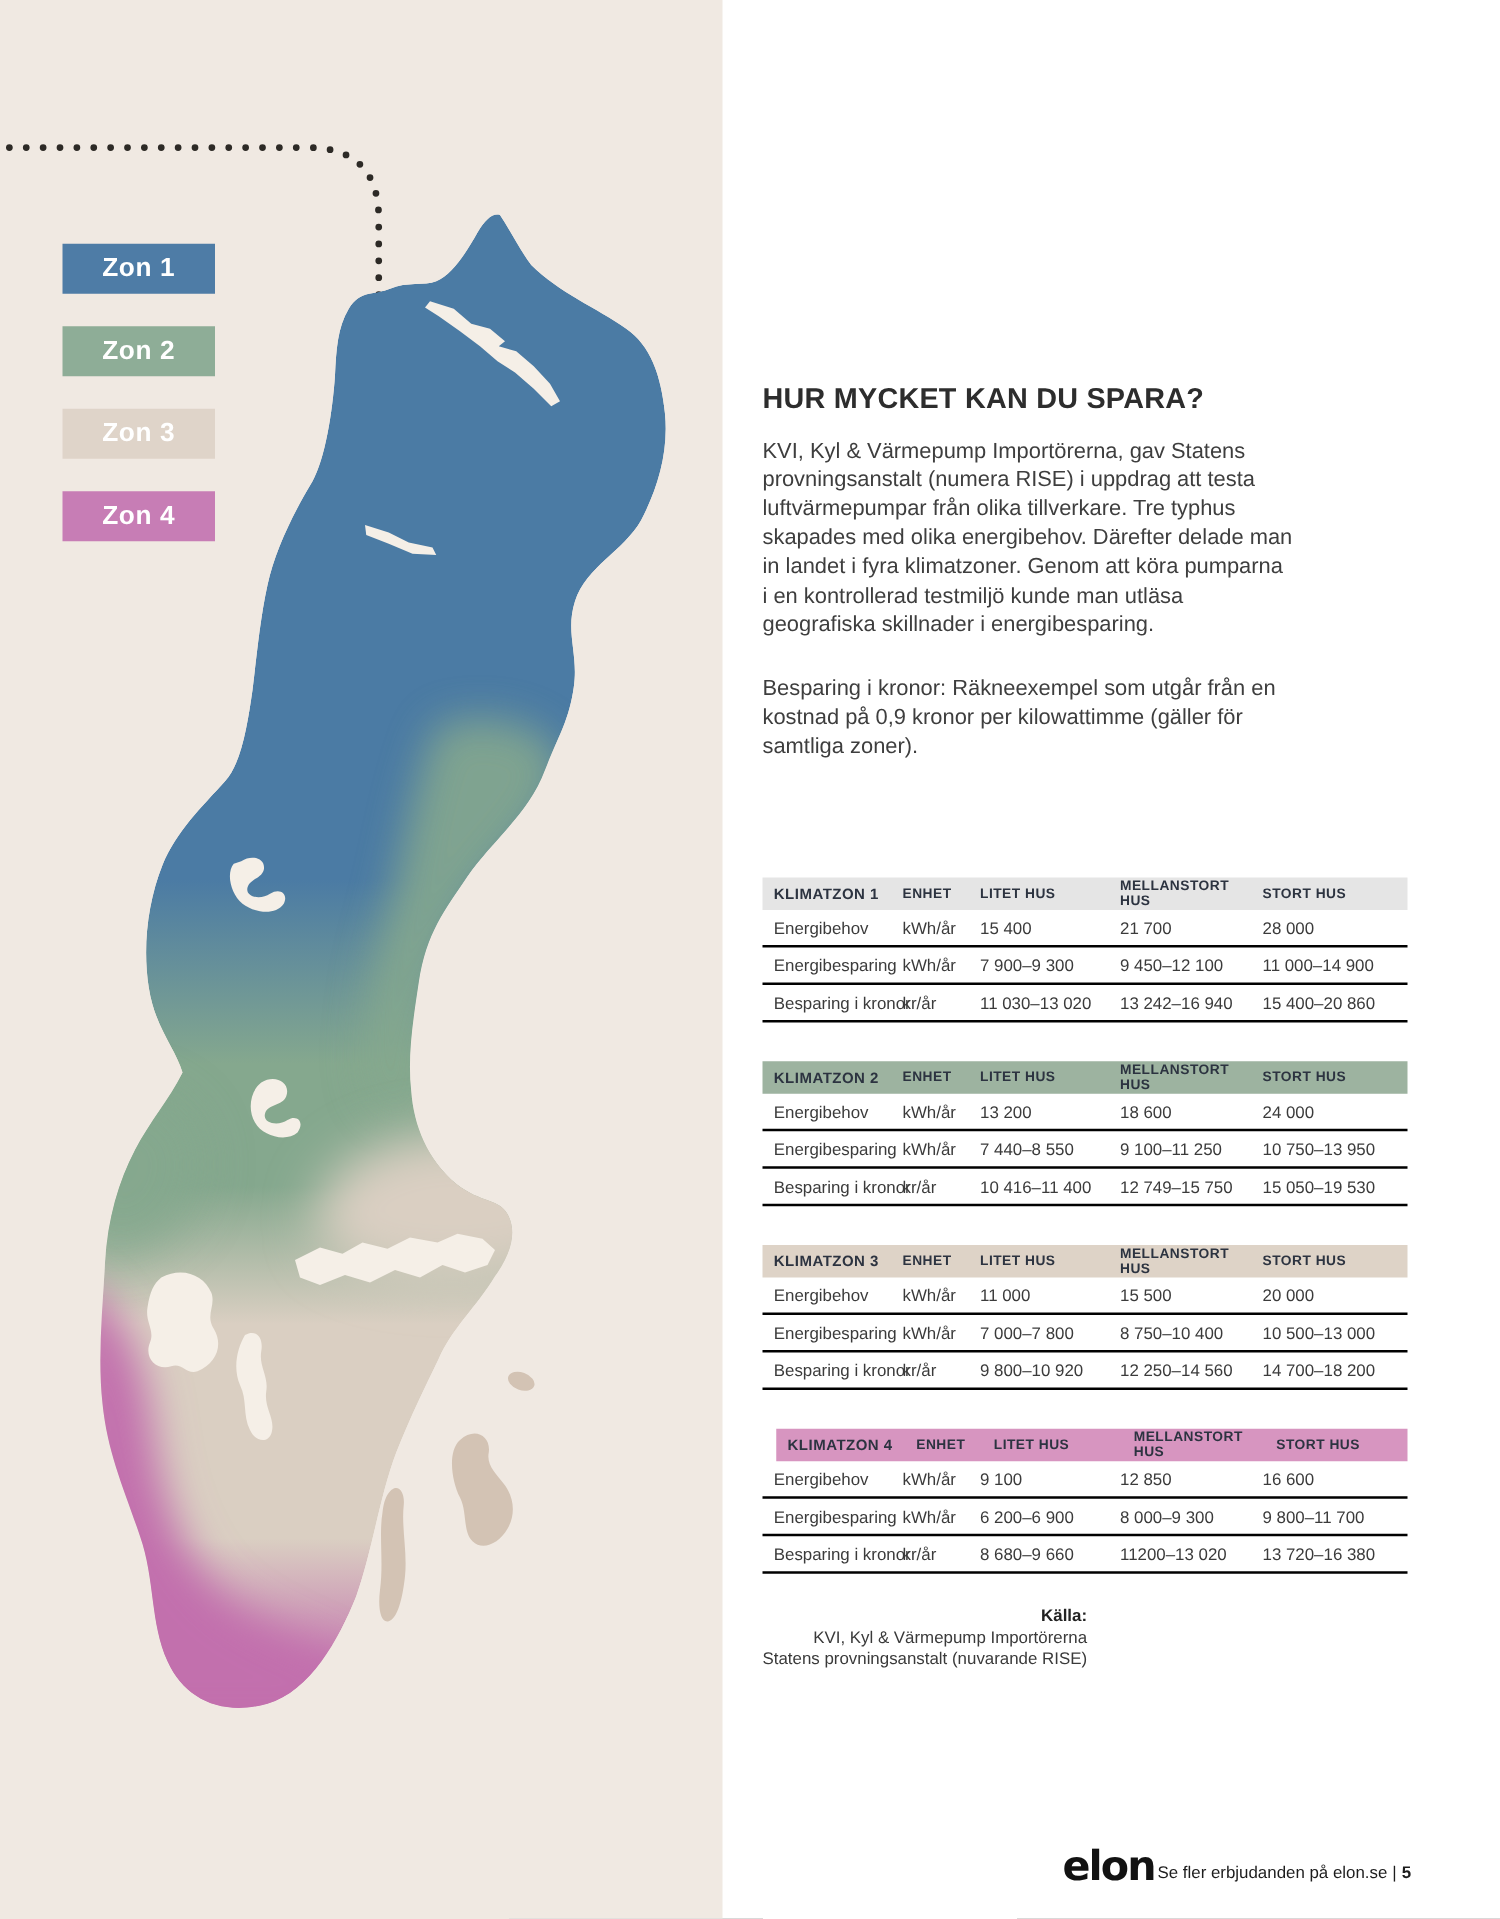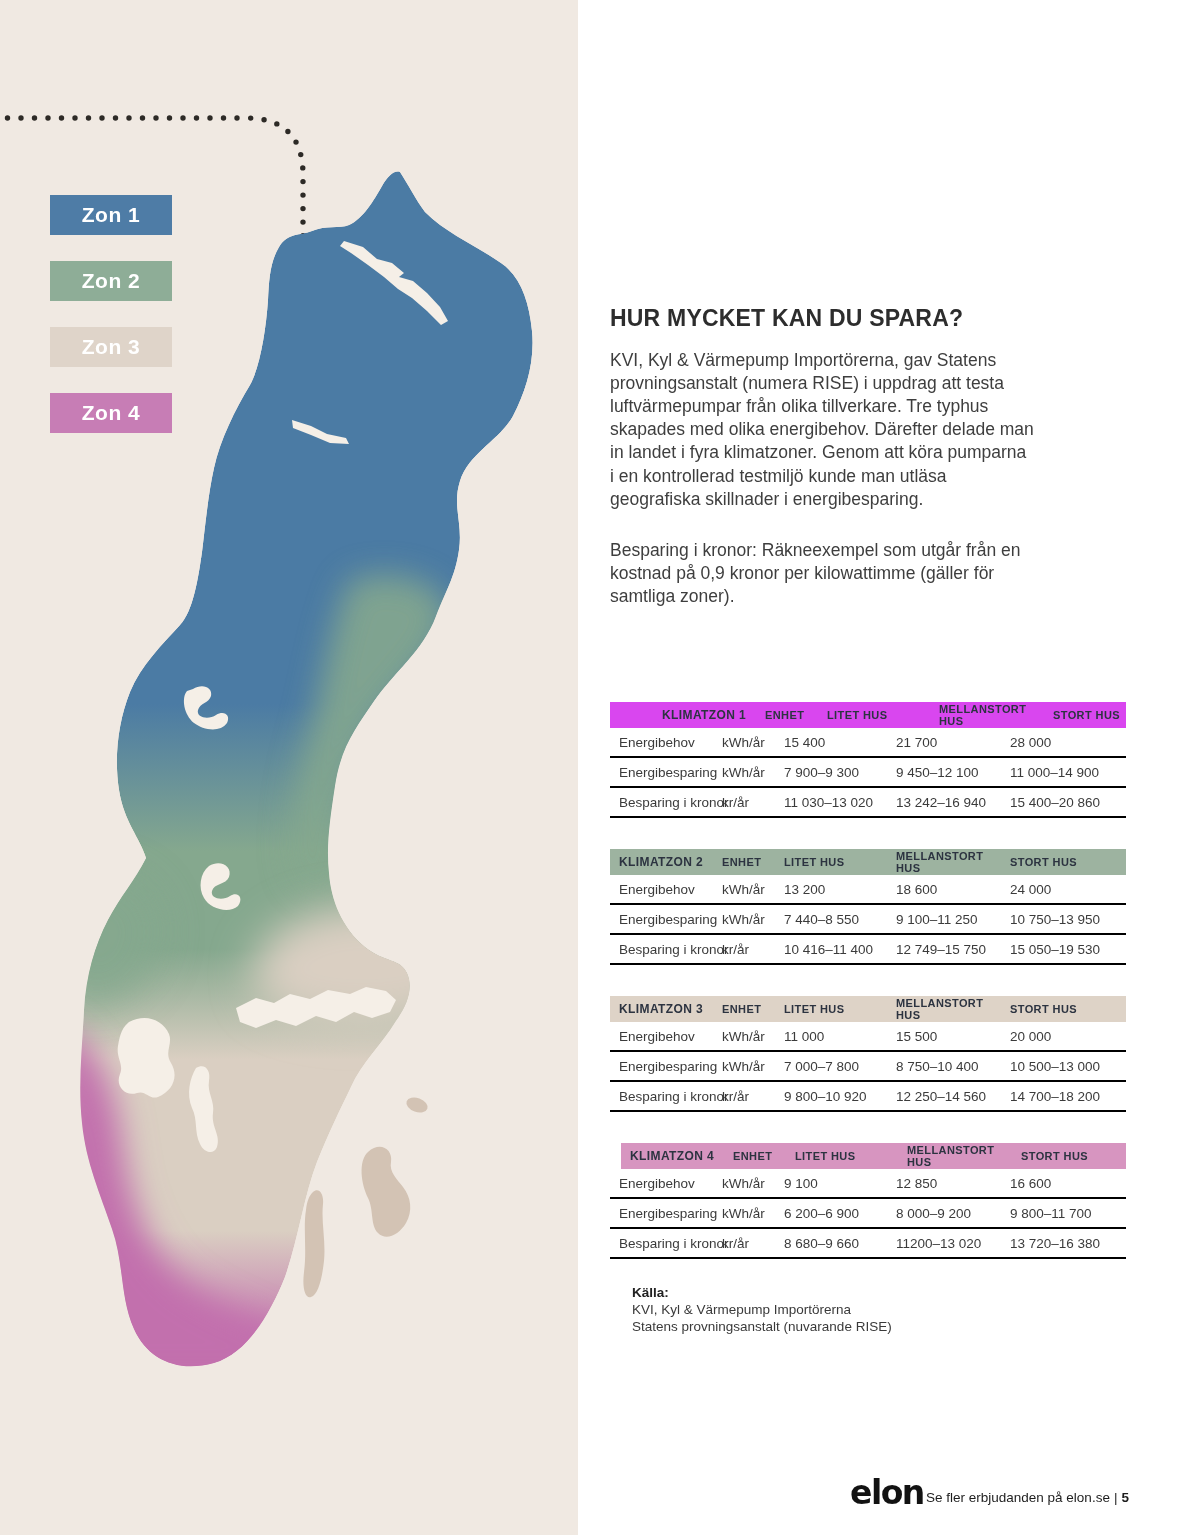--- a/index.html
+++ b/index.html
@@ -44,21 +44,21 @@
   .thead span:first-child{padding-left:9px;font-size:12px;}
   .trow{
     display:grid;grid-template-columns:112px 62px 112px 114px auto;
     height:28px;align-items:center;
     border-bottom:2px solid #000000;
     font-size:13.5px;color:#3b3b3b;
   }
   .trow span{white-space:nowrap;}
   .trow span:first-child{padding-left:9px;}
   
-  .source{position:absolute;left:632px;top:1284px;font-size:13.5px;line-height:17px;color:#3a3a3a;}
+  .source{position:absolute;left:610px;top:1284px;font-size:13.5px;line-height:17px;color:#3a3a3a;text-align:right;}
   .source b{font-weight:700;color:#222;}
   
   .footer-logo{
     position:absolute;left:850px;top:1473px;
     font-size:33px;font-weight:800;letter-spacing:-1.5px;color:#121212;
     font-family:"DejaVu Sans","Liberation Sans",sans-serif;
   }
   .footer-tagline{
     position:absolute;left:926px;top:1490px;
     font-size:13.5px;color:#1d1d1d;white-space:nowrap;
@@ -150,21 +150,21 @@
         </div>
       </div>
   </div>
 
   <h1 class="heading">HUR MYCKET KAN DU SPARA?</h1>
   <p class="para para-1">KVI, Kyl &amp; Värmepump Importörerna, gav Statens provningsanstalt (numera RISE) i uppdrag att testa luftvärmepumpar från olika tillverkare. Tre typhus skapades med olika energibehov. Därefter delade man in landet i fyra klimatzoner. Genom att köra pumparna i en kontrollerad testmiljö kunde man utläsa geografiska skillnader i energibesparing.</p>
   <p class="para para-2">Besparing i kronor: Räkneexempel som utgår från en kostnad på 0,9 kronor per kilowattimme (gäller för samtliga zoner).</p>
 
   <div class="tables" id="tables">
     <div class="ktable">
-      <div class="thead" style="background: #d946ef; padding-left: 43px;">
+      <div class="thead" style="background: #e5e5e5;">
           <span>KLIMATZON 1</span>
           <span>ENHET</span>
           <span>LITET HUS</span>
           <span>MELLANSTORT HUS</span>
           <span>STORT HUS</span>
         </div>
       <div class="tbody">
           <div class="trow">
             <span>Energibehov</span>
             <span>kWh/år</span>
@@ -268,21 +268,21 @@
             <span>Energibehov</span>
             <span>kWh/år</span>
             <span>9 100</span>
             <span>12 850</span>
             <span>16 600</span>
           </div>
           <div class="trow">
             <span>Energibesparing</span>
             <span>kWh/år</span>
             <span>6 200–6 900</span>
-            <span>8 000–9 200</span>
+            <span>8 000–9 300</span>
             <span>9 800–11 700</span>
           </div>
           <div class="trow">
             <span>Besparing i kronor</span>
             <span>kr/år</span>
             <span>8 680–9 660</span>
             <span>11200–13 020</span>
             <span>13 720–16 380</span>
           </div>
         </div>

